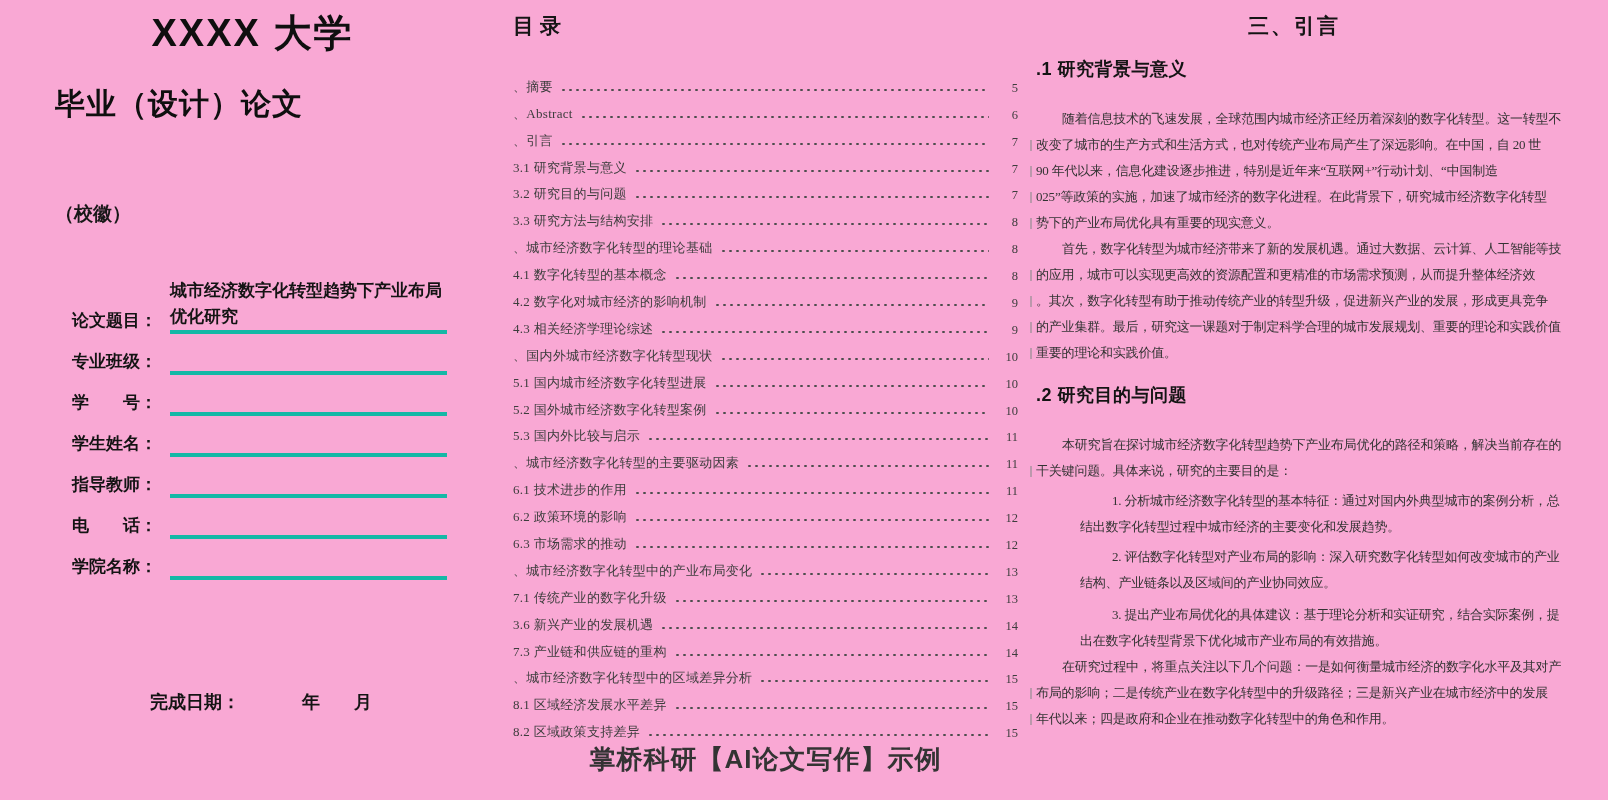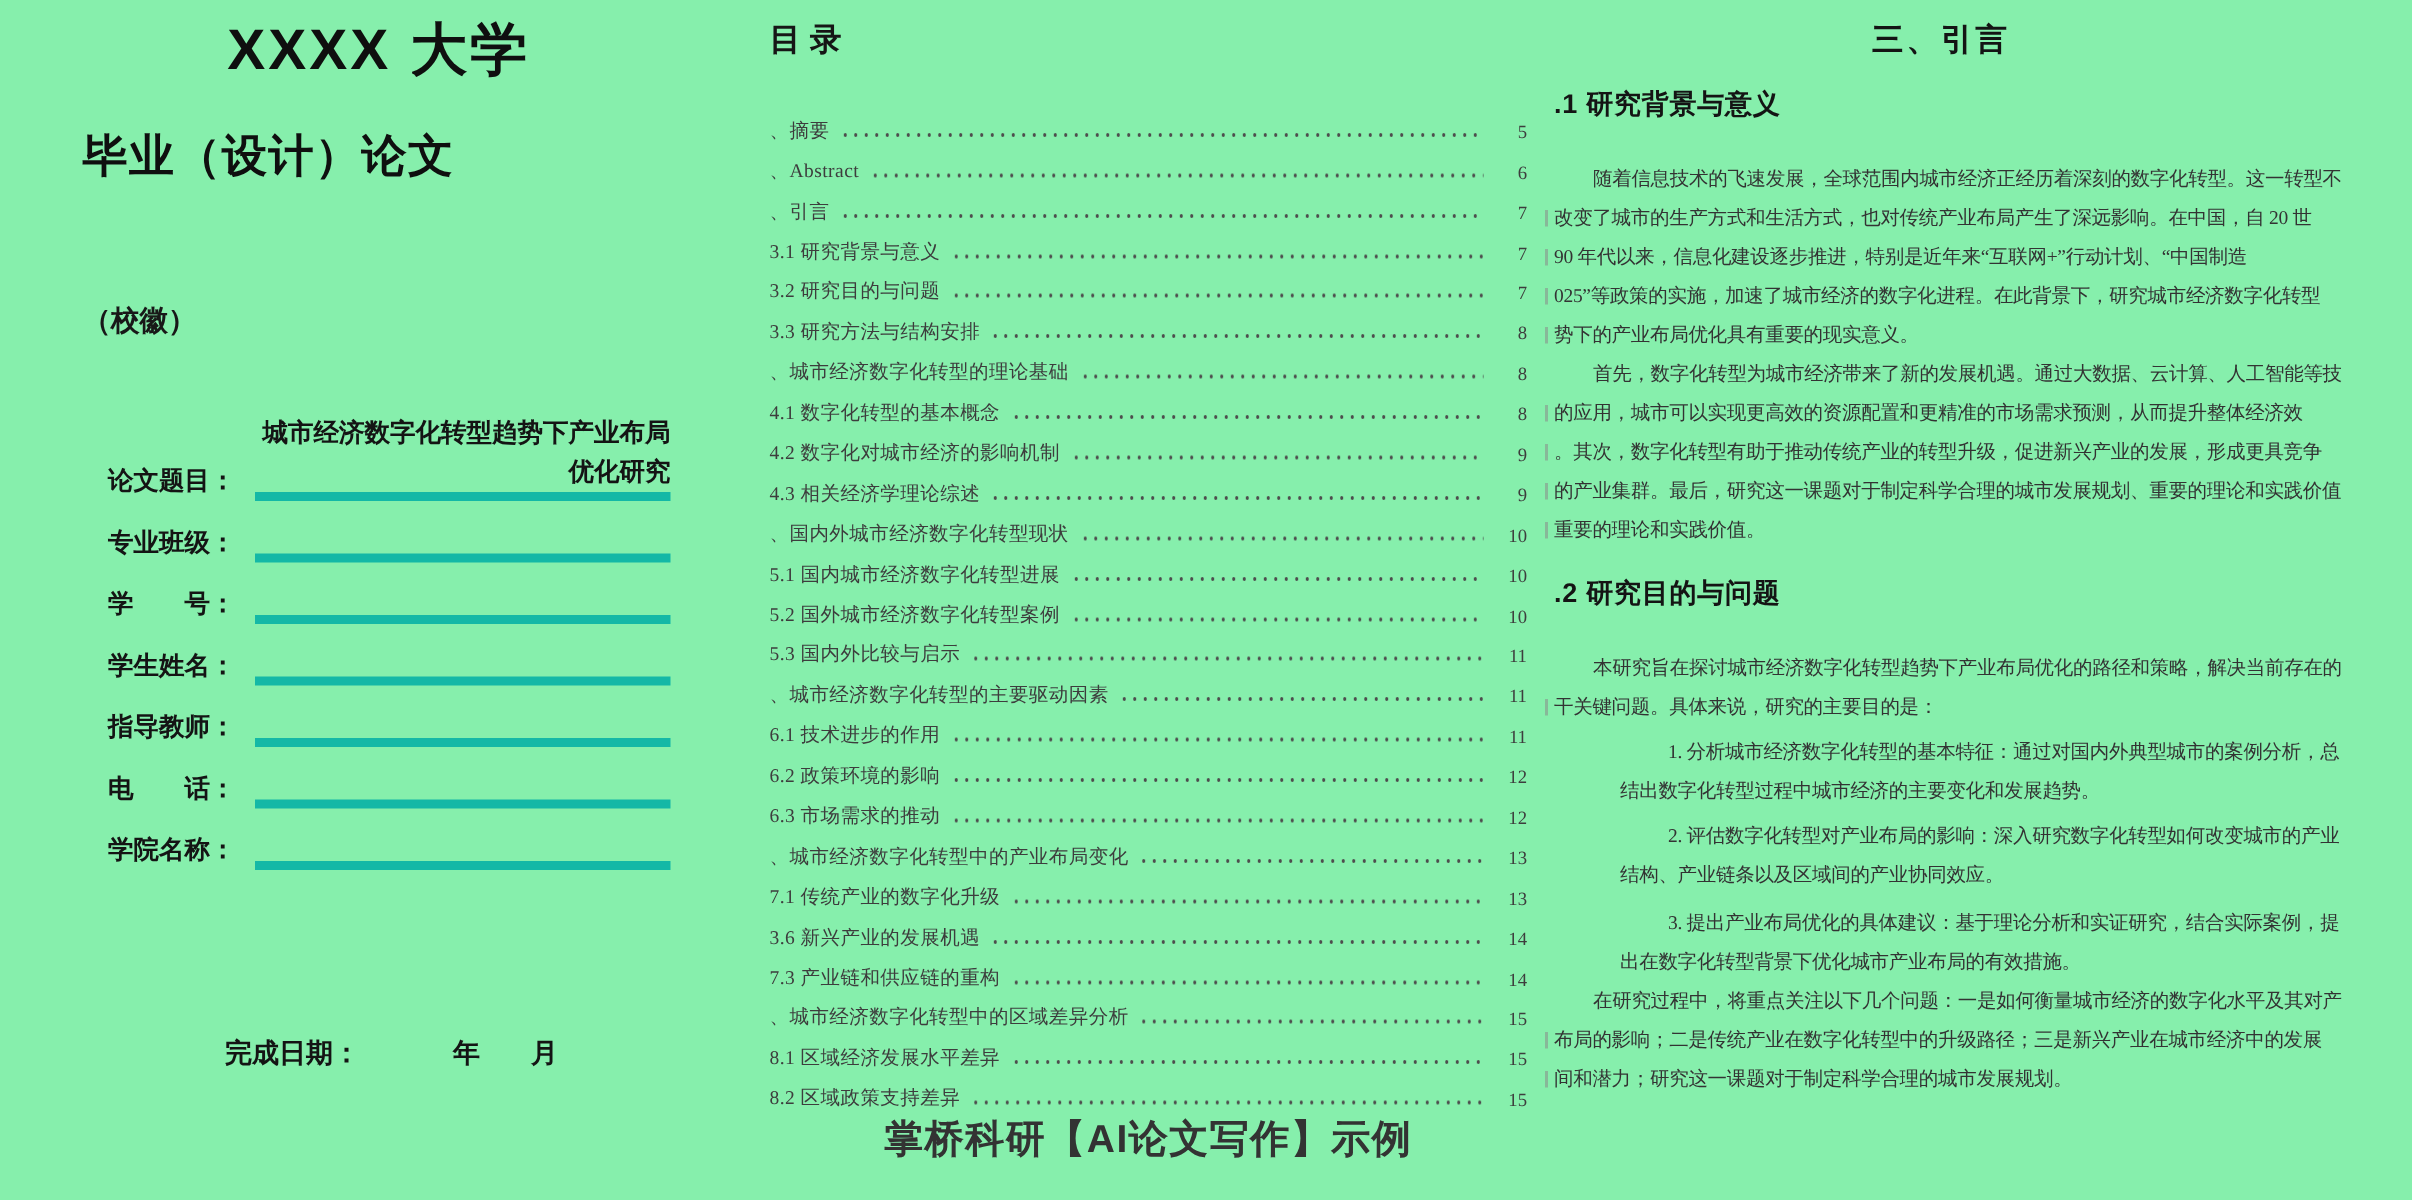--- a/index.html
+++ b/index.html
@@ -1,33 +1,33 @@
 <!DOCTYPE html>
 <html><head>
 <meta charset="utf-8">
 <style>
   html,body{margin:0;padding:0;background:#ffffff;}
-  .canvas{position:relative;width:1608px;height:800px;overflow:hidden;background:#86efac;
+  .canvas{position:relative;width:1608px;height:800px;overflow:hidden;background:#f9a8d4;
           font-family:"Liberation Serif","DejaVu Serif",serif;color:#333;}
   .hei{font-family:"Liberation Sans","DejaVu Sans",sans-serif;font-weight:700;}
 
   
   .cover{position:absolute;left:0;top:0;width:510px;height:800px;}
   .cover-uni{position:absolute;top:8px;left:55px;width:395px;text-align:center;
              font-size:38px;letter-spacing:2px;color:#0f0f0f;}
   .cover-type{position:absolute;top:84px;left:55px;width:395px;text-align:left;
               font-size:30px;letter-spacing:1px;color:#0f0f0f;}
   .cover-emblem{position:absolute;top:201px;left:55px;width:395px;
                 font-size:19px;color:#181818;}
   .cover-rows{position:absolute;left:72px;top:277px;width:375px;}
   .cover-row{display:flex;align-items:flex-end;height:41px;}
   .cover-row.tall{height:57px;}
   .cover-label{width:98px;font-family:"Liberation Sans","DejaVu Sans",sans-serif;
                font-weight:700;font-size:17px;color:#141414;padding-bottom:2px;white-space:pre;}
-  .cover-field{flex:1;border-bottom:6px solid #14b8a6;text-align:right;min-height:10px;}
+  .cover-field{flex:1;border-bottom:4px solid #14b8a6;text-align:left;min-height:10px;}
   .cover-value{font-family:"Liberation Sans","DejaVu Sans",sans-serif;font-weight:700;
                font-size:17px;line-height:26px;color:#141414;}
   .cover-date{position:absolute;left:150px;top:690px;font-size:18px;color:#141414;display:flex;}
   .cover-year{margin-left:62px;}
   .cover-month{margin-left:34px;}
 
   
   .toc{position:absolute;left:513px;top:0;width:505px;}
   .toc-title{margin:12px 0 0;text-align:left;font-size:21px;letter-spacing:6px;color:#161616;}
   .toc-list{margin-top:30px;}
@@ -254,19 +254,19 @@
         <div class="ln ind1"><span>本研究旨在探讨城市经济数字化转型趋势下产业布局优化的路径和策略，解决当前存在的</span></div>
         <div class="ln ind0 cut"><span>干关键问题。具体来说，研究的主要目的是：</span></div>
         <div class="ln ind2 g4"><span class="b">1. 分析城市经济数字化转型的基本特征：</span><span>通过对国内外典型城市的案例分析，总</span></div>
         <div class="ln ind1b"><span>结出数字化转型过程中城市经济的主要变化和发展趋势。</span></div>
         <div class="ln ind2 g4"><span class="b">2. 评估数字化转型对产业布局的影响：</span><span>深入研究数字化转型如何改变城市的产业</span></div>
         <div class="ln ind1b"><span>结构、产业链条以及区域间的产业协同效应。</span></div>
         <div class="ln ind2 g6"><span class="b">3. 提出产业布局优化的具体建议：</span><span>基于理论分析和实证研究，结合实际案例，提</span></div>
         <div class="ln ind1b"><span>出在数字化转型背景下优化城市产业布局的有效措施。</span></div>
         <div class="ln ind1"><span>在研究过程中，将重点关注以下几个问题：一是如何衡量城市经济的数字化水平及其对产</span></div>
         <div class="ln ind0 cut"><span>布局的影响；二是传统产业在数字化转型中的升级路径；三是新兴产业在城市经济中的发展</span></div>
-        <div class="ln ind0 cut"><span>间和潜力；研究这一课题对于制定科学合理的城市发展规划。</span></div>
+        <div class="ln ind0 cut"><span>年代以来；四是政府和企业在推动数字化转型中的角色和作用。</span></div>
       </div>
   </div>
 
   <div class="watermark hei">掌桥科研【AI论文写作】示例</div>
 
 </div>
 
 </body></html>

